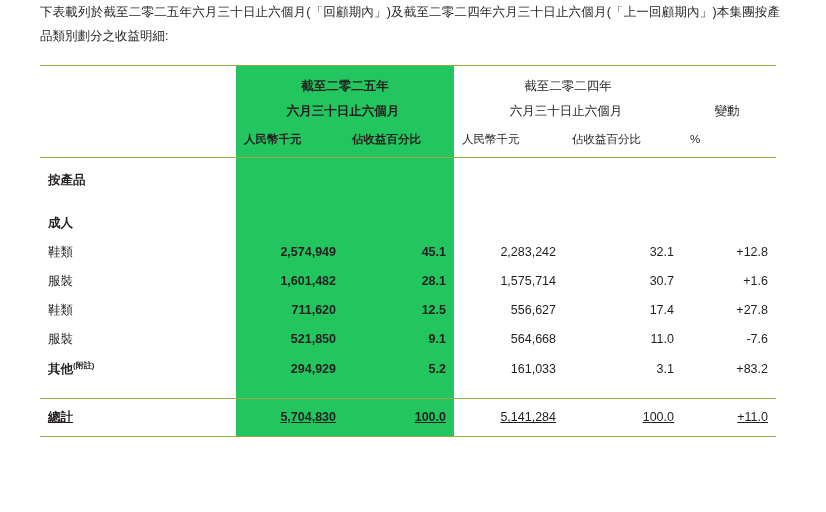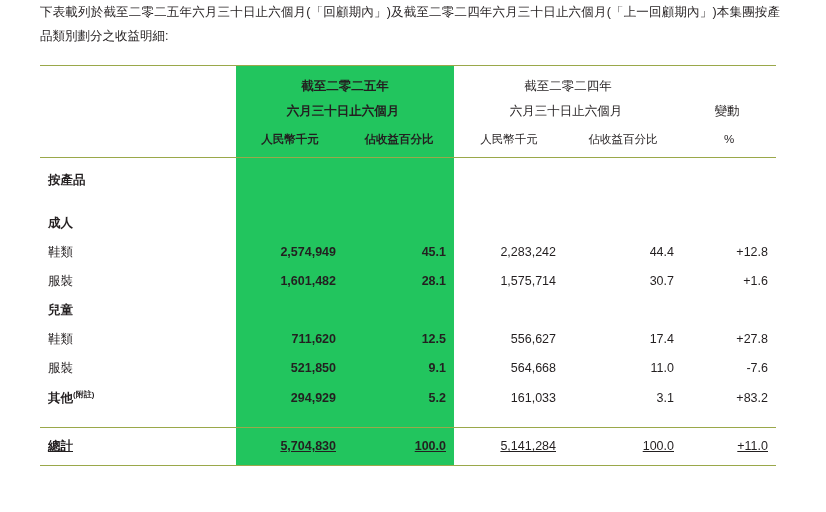--- a/index.html
+++ b/index.html
@@ -69,21 +69,21 @@
   .hdr-group.light {
     font-weight: normal;
   }
   .hdr-sub {
     text-align: center;
     font-size: 12.5px;
     padding: 4px 12px 10px 8px;
   }
   .hdr-sub.bold { font-weight: bold; }
   .hdr-unit {
-    text-align: center;
+    text-align: left;
     font-size: 11.5px;
     padding: 2px 8px 10px 8px;
     white-space: nowrap;
     margin-left: 32px;
   }
   .hdr-unit.bold { font-weight: bold; }
   .underline-row td {
     border-bottom: 1px solid #9aa84a;
     height: 0;
     padding: 0;
@@ -210,41 +210,33 @@
           <td class="num"></td>
           <td class="num"></td>
           <td class="num"></td>
       </tr>
 
       <tr>
         <td class="lbl">鞋類</td>
         <td class="num bold hl">2,574,949</td>
         <td class="num bold hl">45.1</td>
         <td class="num">2,283,242</td>
-        <td class="num">44.4</td>
+        <td class="num">32.1</td>
         <td class="num">+12.8</td>
       </tr>
 
       <tr>
         <td class="lbl">服裝</td>
         <td class="num bold hl">1,601,482</td>
         <td class="num bold hl">28.1</td>
         <td class="num">1,575,714</td>
         <td class="num">30.7</td>
         <td class="num">+1.6</td>
       </tr>
 
-      <tr>
-        <td class="lbl bold">兒童</td>
-        <td class="num hl"></td>
-          <td class="num hl"></td>
-          <td class="num"></td>
-          <td class="num"></td>
-          <td class="num"></td>
-      </tr>
 
       <tr>
         <td class="lbl">鞋類</td>
         <td class="num bold hl">711,620</td>
         <td class="num bold hl">12.5</td>
         <td class="num">556,627</td>
         <td class="num">17.4</td>
         <td class="num">+27.8</td>
       </tr>
 

